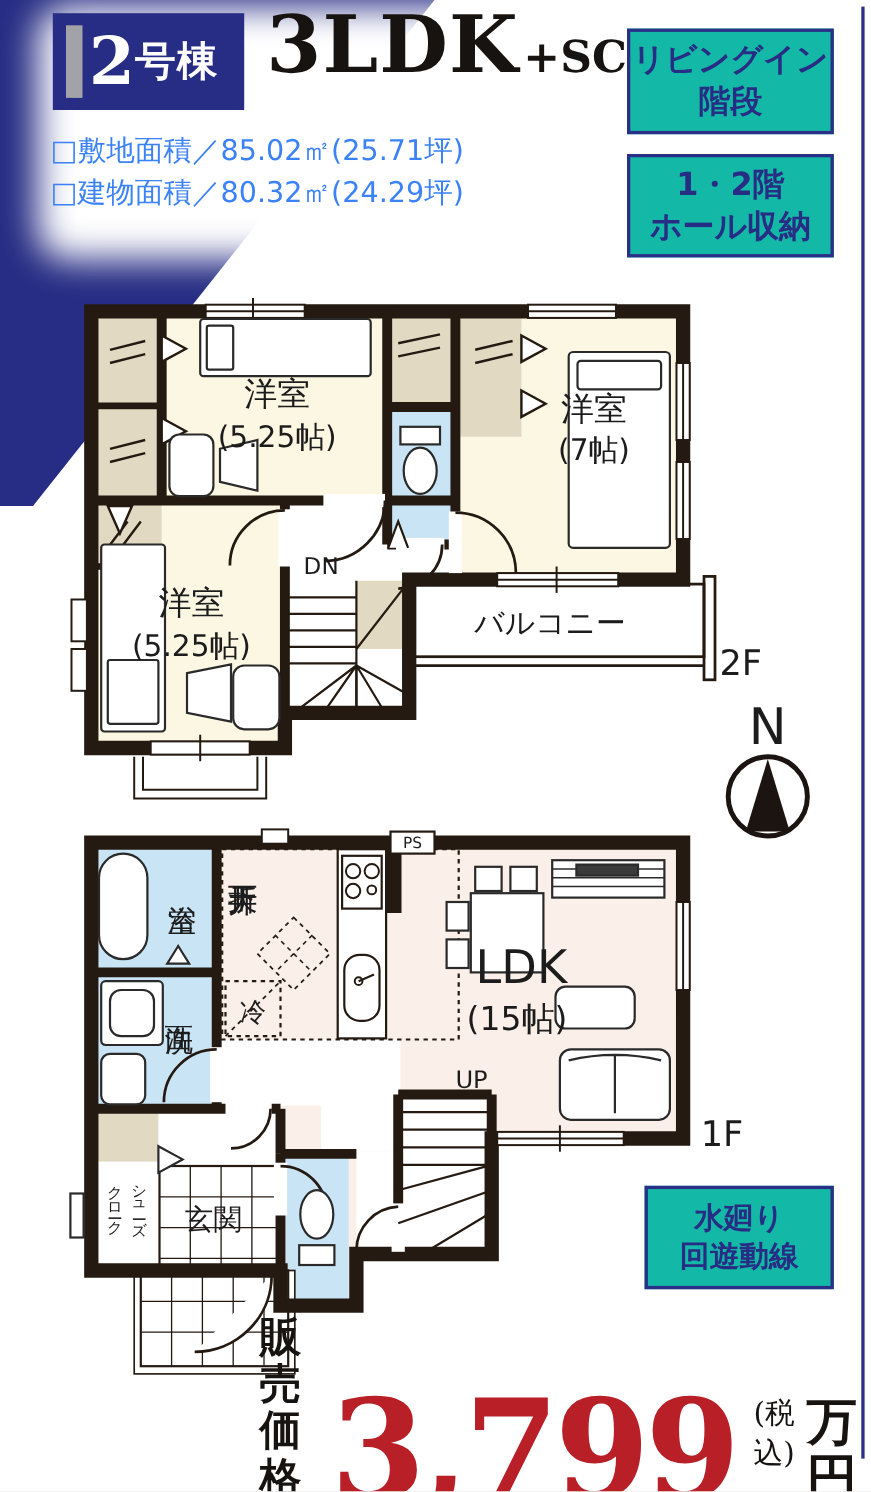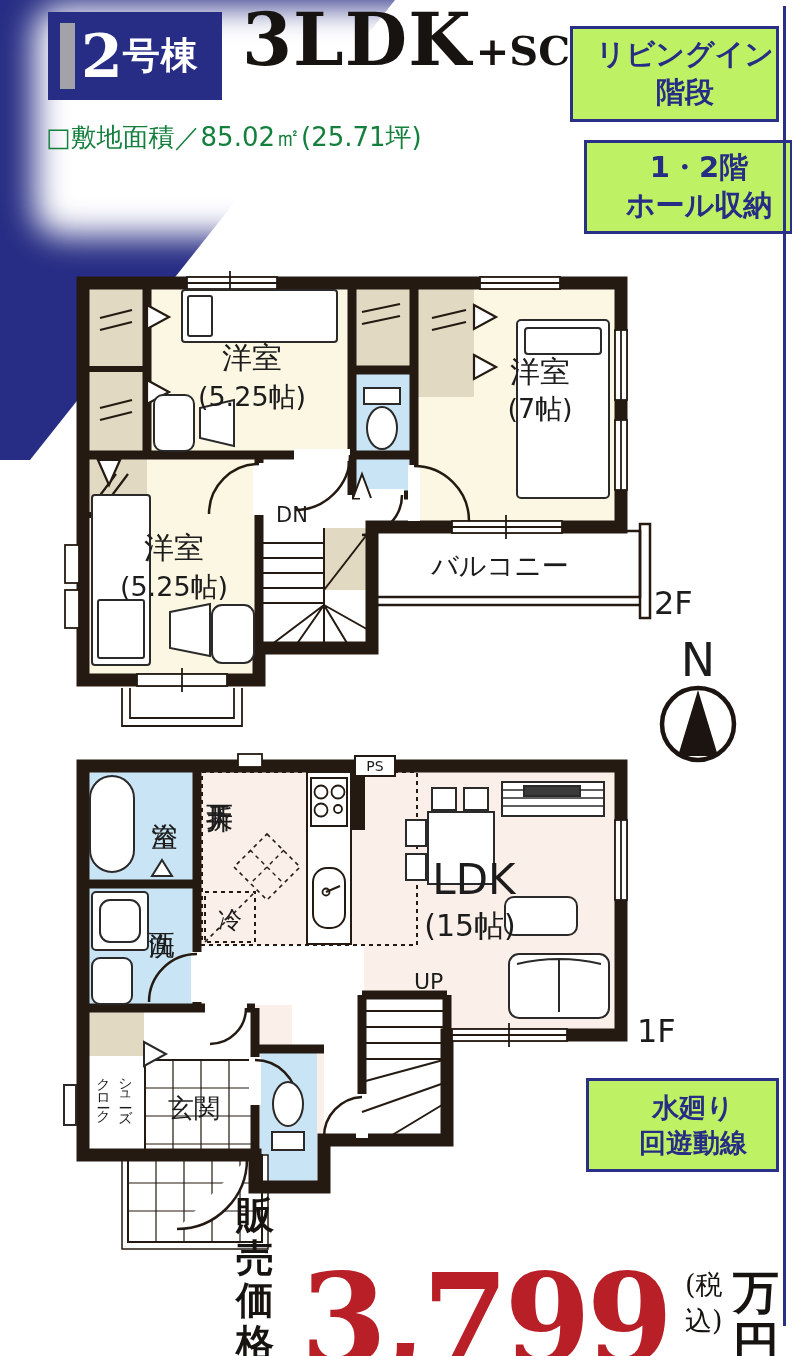--- a/index.html
+++ b/index.html
@@ -12,27 +12,27 @@
 
   
   .badge{position:absolute;left:48px;top:12px;width:174px;height:88px;background:#272D84;
          display:flex;align-items:center;color:#fff;}
   .badge-bar{width:15px;height:66px;background:#A2A2A8;margin-left:12px;margin-right:6px;}
   .badge-num{font-family:"DejaVu Serif",serif;font-size:60px;font-weight:bold;line-height:1;}
   .badge-suffix{font-size:37px;font-weight:bold;letter-spacing:1px;}
   .plan-title{position:absolute;left:242px;top:2px;display:flex;align-items:baseline;color:#171310;}
   .plan-main{font-family:"DejaVu Serif",serif;font-size:72px;font-weight:bold;line-height:1.05;letter-spacing:1px;}
   .plan-plus{font-family:"DejaVu Serif",serif;font-size:40px;font-weight:bold;margin-left:4px;}
-  .specs{position:absolute;left:46px;top:118px;color:#15803d;font-size:26px;line-height:39px;white-space:nowrap;}
-
-  .feature-box{position:absolute;border:3px solid #2A2F88;background:#bef264;color:#272D84;
+  .specs{position:absolute;left:46px;top:118px;color:#3b82f6;font-size:26px;line-height:39px;white-space:nowrap;}
+
+  .feature-box{position:absolute;border:3px solid #2A2F88;background:#14b8a6;color:#272D84;
                display:flex;flex-direction:column;align-items:center;justify-content:center;
-               font-weight:bold;font-size:29px;line-height:1.3;text-align:center;padding-left:21px;}
+               font-weight:bold;font-size:29px;line-height:1.3;text-align:center;}
   .fb1{left:570px;top:26px;width:182px;height:90px;}
-  .fb2{left:584px;top:140px;width:182px;height:88px;}
+  .fb2{left:570px;top:140px;width:182px;height:88px;}
   .fb3{left:586px;top:1078px;width:166px;height:88px;font-size:27px;}
 
   
   .price{position:absolute;left:236px;top:1194px;display:flex;align-items:flex-end;color:#171310;}
   .price-label{font-family:"DejaVu Serif",serif;font-weight:bold;font-size:38px;line-height:1.12;margin-bottom:12px;}
   .price-amount{font-family:"DejaVu Serif",serif;font-weight:bold;font-size:124px;line-height:0.92;
                 color:#B81F26;letter-spacing:-4px;margin:0 16px;}
   .price-right{display:flex;flex-direction:row;margin-bottom:8px;}
   .price-tax{font-family:"DejaVu Serif",serif;font-size:27px;}
   .price-unit{font-family:"DejaVu Serif",serif;font-size:46px;font-weight:bold;line-height:1.1;}
@@ -54,20 +54,21 @@
     <span class="badge-bar"></span>
     <span class="badge-num">2</span>
     <span class="badge-suffix">号棟</span>
   </div>
   <div class="plan-title">
     <span class="plan-main">3LDK</span>
     <span class="plan-plus">+SC</span>
   </div>
   <div class="specs">
     <div>□敷地面積／85.02㎡(25.71坪)</div>
+    <div>□建物面積／80.32㎡(24.29坪)</div>
   </div>
 
   <div class="feature-box fb1">
     <span>リビングイン</span>
     <span>階段</span>
   </div>
   <div class="feature-box fb2">
     <span>1・2階</span>
     <span>ホール収納</span>
   </div>

